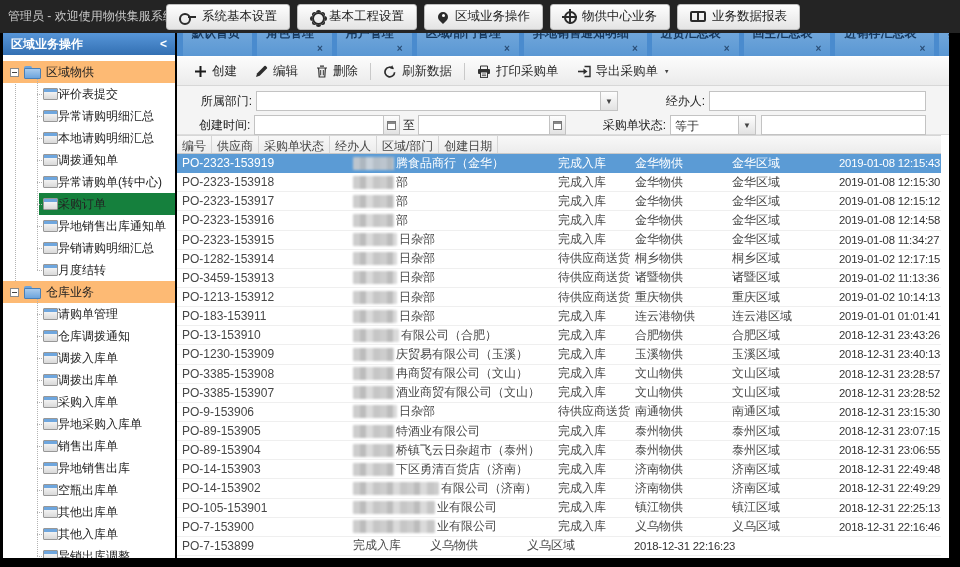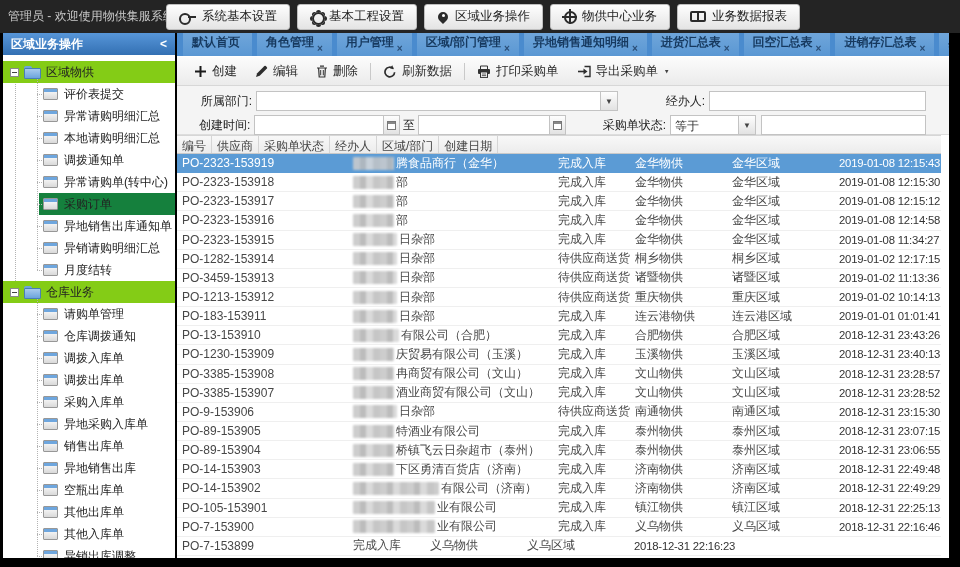--- a/index.html
+++ b/index.html
@@ -25,39 +25,39 @@
 .target-icon i{position:absolute;left:-1px;top:6px;width:15px;height:1.6px;background:#2b2b2b}
 .book-icon{width:16px;height:11px;border:2px solid #2b2b2b;border-radius:2px}
 .book-icon::after{content:"";position:absolute;top:-2px;bottom:-2px;left:50%;width:2px;margin-left:-1px;background:#2b2b2b}
 
 .shell{display:flex;height:525px}
 .sidebar{width:172px;margin-left:3px;margin-right:2px;background:#fff;display:flex;flex-direction:column}
 .side-header{height:22px;flex:none;background:linear-gradient(#5796d9,#3370b3);color:#fff;font-weight:bold;font-size:12px;display:flex;align-items:center;justify-content:space-between;padding:0 8px}
 .side-collapse{font-weight:bold;cursor:pointer;font-size:12px}
 .tree{flex:1;overflow:hidden;padding-top:6px;position:relative;background:#fff}
 .tree::before{content:"";position:absolute;left:12px;top:16px;height:220px;border-left:1px dotted #b3b3b3}
-.folder-row{display:flex;align-items:center;height:22px;padding-left:7px;gap:5px;position:relative;background:#84cc16;cursor:pointer}
+.folder-row{display:flex;align-items:center;height:22px;padding-left:7px;gap:5px;position:relative;background:#fdba74;cursor:pointer}
 .expander{width:9px;height:9px;border:1px solid #8a8a8a;background:#fff;position:relative;flex:none}
 .expander::after{content:"";position:absolute;left:1px;right:1px;top:3px;height:1px;background:#444}
 .folder-icon{width:17px;height:13px;position:relative;flex:none}
 .folder-icon::before{content:"";position:absolute;left:0;top:0;width:8px;height:3px;background:#6ca4dd;border-radius:2px 2px 0 0}
 .folder-icon::after{content:"";position:absolute;left:0;top:2px;right:0;bottom:0;background:linear-gradient(#a8cbee,#6ca4dd);border:1px solid #4a7fb5;border-radius:1px}
 .folder-label{color:#222}
 .children{position:relative}
 .children::before{content:"";position:absolute;left:34px;top:-4px;bottom:11px;border-left:1px dotted #b3b3b3}
-.leaf-row{display:flex;align-items:center;height:22px;margin-left:36px;padding-left:4px;gap:6px;position:relative;cursor:pointer}
+.leaf-row{display:flex;align-items:center;height:22px;margin-left:36px;padding-left:4px;position:relative;cursor:pointer}
 .leaf-row::before{content:"";position:absolute;left:-2px;top:11px;width:5px;border-top:1px dotted #b3b3b3}
 .leaf-row.selected{background:#15803d}
 .leaf-icon{width:15px;height:12px;border:1px solid #979797;background:linear-gradient(#fdfdfd,#d9d9d9);position:relative;flex:none;border-radius:1px}
 .leaf-icon::before{content:"";position:absolute;left:0;right:0;top:0;height:3px;background:#6ea6de}
 .leaf-label{color:#222;white-space:nowrap}
 
 .main{width:772px;background:#fff;display:flex;flex-direction:column}
 .tabbar{height:23px;flex:none;background:#4a8bce;display:flex;align-items:flex-end;padding-left:6px;gap:5px;overflow:hidden}
-.tab{height:22px;display:flex;align-items:center;padding:14px 9px;background:linear-gradient(#74a9dc,#5a97d3);color:#16395f;font-weight:bold;font-size:12px;border-radius:2px 2px 0 0;cursor:pointer;white-space:nowrap}
+.tab{height:22px;display:flex;align-items:flex-end;padding:14px 9px;background:linear-gradient(#74a9dc,#5a97d3);color:#16395f;font-weight:bold;font-size:12px;border-radius:2px 2px 0 0;cursor:pointer;white-space:nowrap}
 .tab-x{margin-left:3px;font-size:10px;align-self:flex-start;margin-top:1px;color:#2a4d75;cursor:pointer}
 .toolbar{height:30px;flex:none;background:linear-gradient(#fcfcfc,#ebebeb);border-top:1px solid #fff;border-bottom:1px solid #d7d7d7;display:flex;align-items:center;padding-left:8px}
 .tool-btn{display:flex;align-items:center;gap:5px;height:24px;padding:0 9px;background:none;border:0;font-family:Liberation Mono, monospace;font-size:12.5px;color:#2b2b2b;cursor:pointer}
 .tool-sep{width:1px;height:17px;background:#c9c9c9;margin:0 3px}
 .caret{font-size:9px;color:#444;margin-left:1px}
 
 .filter{height:49px;flex:none;background:#f4f4f4;border-bottom:1px solid #ddd;padding:5px 22px 0 3px}
 .f-row{display:flex;align-items:center;height:20px;margin-bottom:4px}
 .f-label{width:72px;text-align:right;margin-right:4px;color:#222;white-space:nowrap}
 .combo{display:flex;border:1px solid #c3c3c3;background:#fff;height:20px;align-items:stretch}

